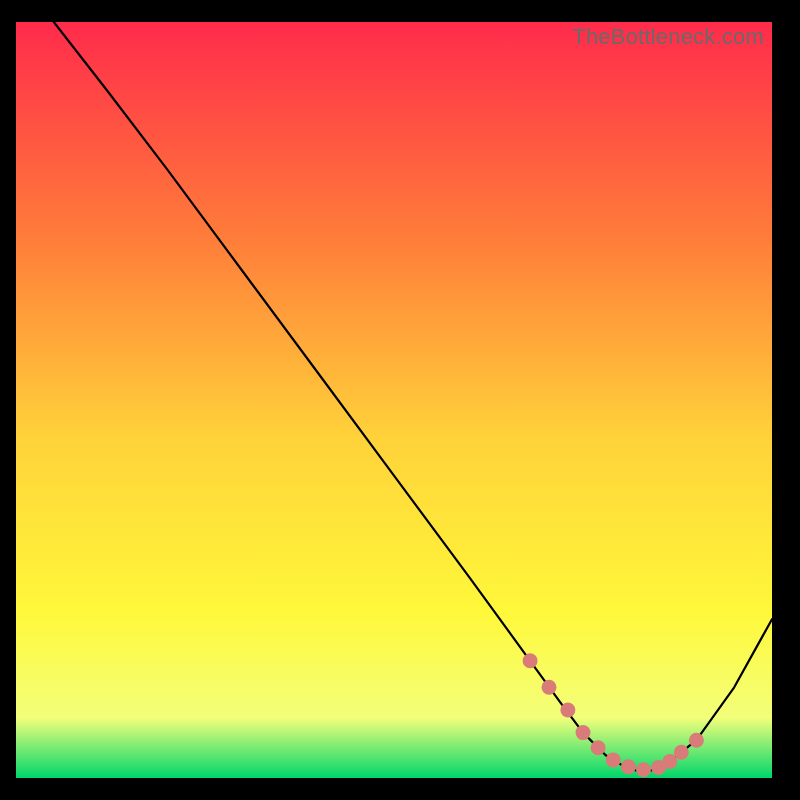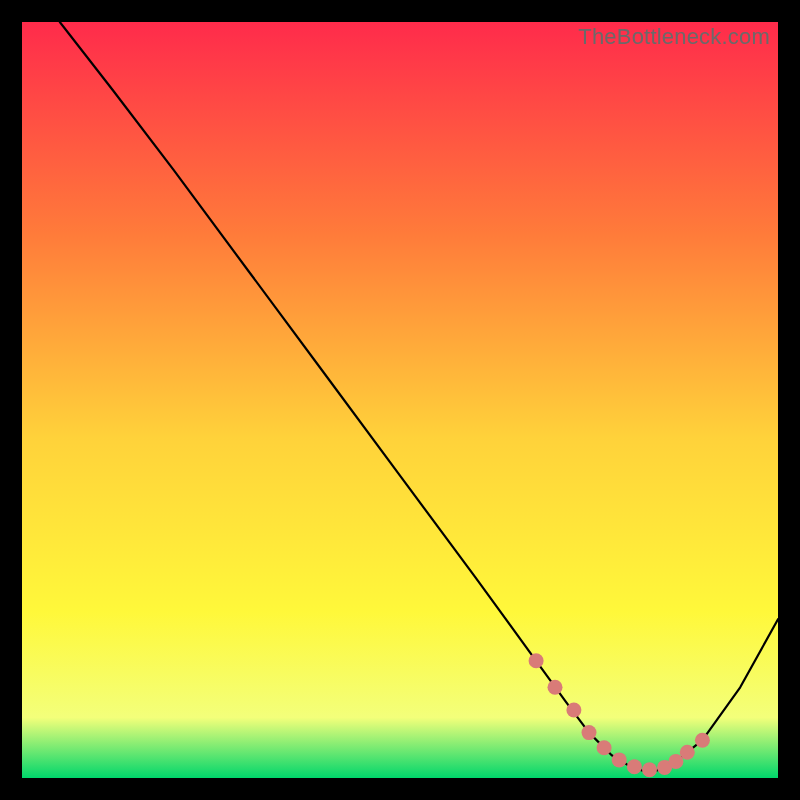--- a/index.html
+++ b/index.html
@@ -6,21 +6,21 @@
     margin: 0;
     padding: 0;
     width: 800px;
     height: 800px;
     background: #000;
     overflow: hidden;
     font-family: Arial, Helvetica, sans-serif;
   }
   .frame {
     position: absolute;
-    left: 22px;
+    left: 16px;
     top: 22px;
     width: 756px;
     height: 756px;
     background: #86efac;
   }
   .watermark {
     position: absolute;
     top: 2px;
     right: 8px;
     color: #6a6a6a;

